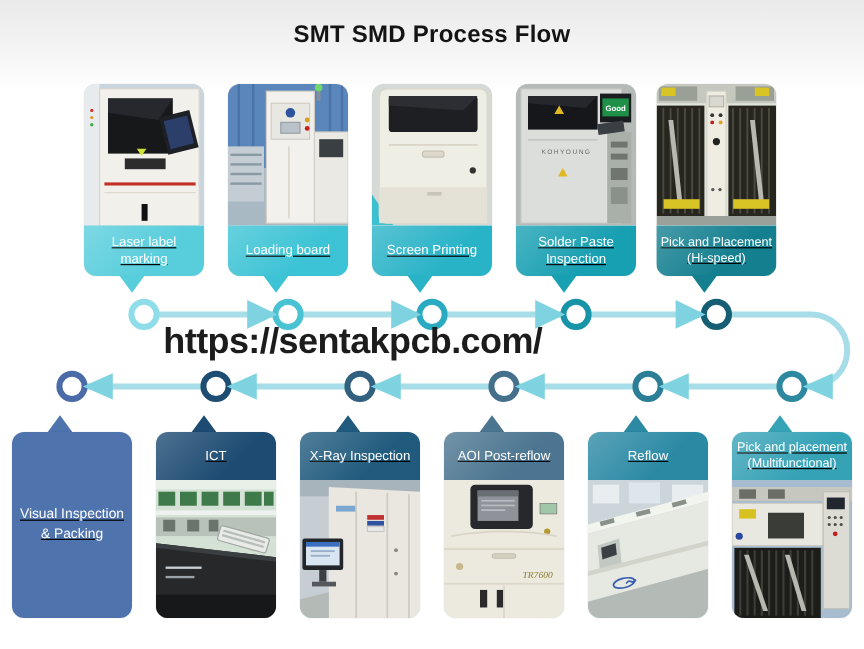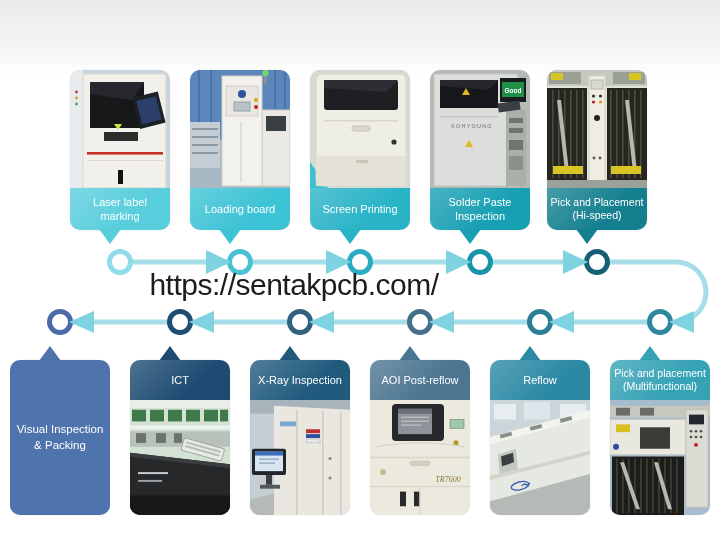--- a/index.html
+++ b/index.html
@@ -6,21 +6,21 @@
   .canvas{
     position:relative;width:720px;height:541px;overflow:hidden;
     font-family:"Liberation Sans",sans-serif;
     background:linear-gradient(180deg,#eaeaea 0%,#f6f6f6 9%,#ffffff 14%);
   }
   .page-title{
     position:absolute;top:18px;left:0;width:720px;text-align:center;
     font-size:20px;font-weight:bold;color:#141414;letter-spacing:.2px;
   }
   
-  .card{position:absolute;width:79px;}
+  .card{position:absolute;width:79px;text-decoration:underline;}
   .card-body{position:relative;width:100px;border-radius:10px;overflow:hidden;
     box-shadow:0 0 0 .5px rgba(0,0,0,.06);}
   .top-row .card-body{height:160px;display:flex;flex-direction:column;}
   .bottom-row .card-body{height:155px;display:flex;flex-direction:column;justify-content:center;}
   .photo{flex:1;position:relative;overflow:hidden;background:#d8dcd8;}
   .photo svg{display:block;width:100%;height:100%;}
   .card-label{
     position:relative;display:flex;align-items:center;justify-content:center;
     color:#fff;text-align:center;font-size:11px;line-height:1.28;
     padding:2px 3px;box-sizing:border-box;
@@ -39,28 +39,29 @@
   
   .tab{position:absolute;left:50%;transform:translateX(-50%);width:0;height:0;}
   .tab-down{top:159px;border-left:11px solid transparent;border-right:11px solid transparent;
     border-top:15px solid #000;}
   .tab-up{top:-14px;border-left:11px solid transparent;border-right:11px solid transparent;
     border-bottom:15px solid #000;}
   
   .flow-svg{position:absolute;left:0;top:0;}
   .url-watermark{
     position:absolute;top:268px;left:0;width:588px;text-align:center;
-    font-size:30px;font-weight:400;color:#1c1c1c;letter-spacing:-.5px;
+    font-size:30px;font-weight:700;color:#1c1c1c;letter-spacing:-.5px;
   }
 </style>
 </head>
 <body>
 
 <div class="canvas">
 
+  <div class="page-title">SMT SMD Process Flow</div>
 
   <svg class="flow-svg" width="720" height="541" viewBox="0 0 720 541">
     <path d="M120 262 H676 A30 30 0 0 1 706 292 A30 30 0 0 1 676 322 H60" fill="none" stroke-width="5" style="stroke: rgb(166, 221, 232);"></path>
 
     <circle cx="120" cy="262" r="10.5" fill="#fff" stroke-width="5" style="stroke: rgb(142, 221, 232);"></circle>
     <circle cx="240" cy="262" r="10.5" fill="#fff" stroke-width="5" style="stroke: rgb(73, 195, 212);"></circle>
     <circle cx="360" cy="262" r="10.5" fill="#fff" stroke-width="5" style="stroke: rgb(42, 171, 194);"></circle>
     <circle cx="480" cy="262" r="10.5" fill="#fff" stroke-width="5" style="stroke: rgb(24, 148, 168);"></circle>
     <circle cx="597" cy="262" r="10.5" fill="#fff" stroke-width="5" style="stroke: rgb(21, 94, 116);"></circle>
 

